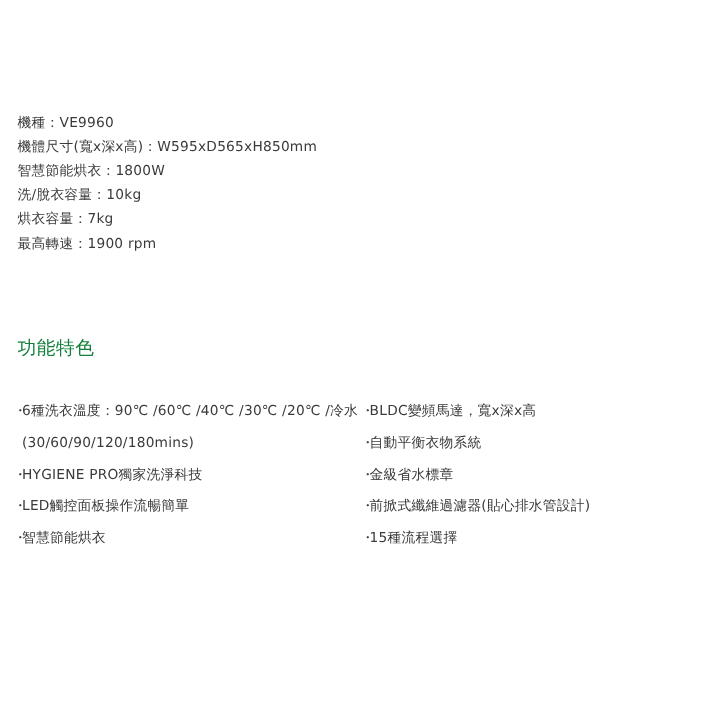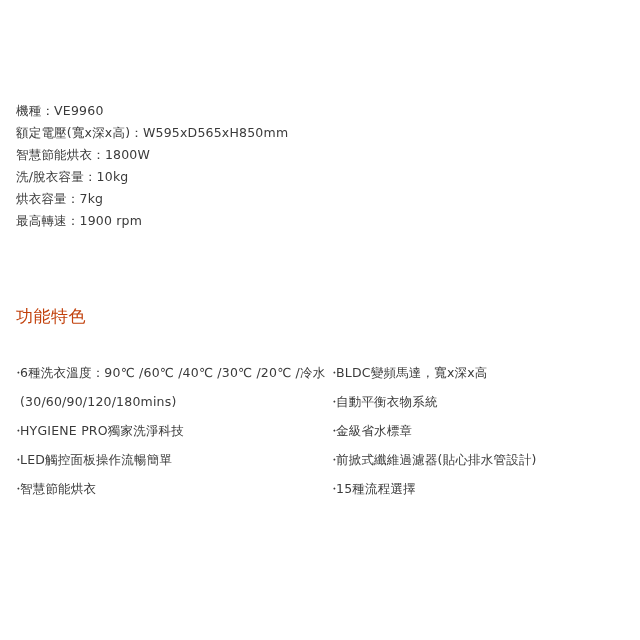--- a/index.html
+++ b/index.html
@@ -31,21 +31,21 @@
     line-height: 22px;
     color: #3a3a3a;
     letter-spacing: 0.2px;
     white-space: nowrap;
   }
   .features-title {
     position: absolute;
     left: 16px;
     top: 305px;
     font-size: 17px;
-    color: #c2410c;
+    color: #15803d;
     letter-spacing: 0.5px;
   }
   .features {
     position: absolute;
     left: 12px;
     top: 358px;
     width: 616px;
     display: flex;
     flex-direction: row;
     justify-content: space-between;
@@ -76,21 +76,21 @@
     color: #3a3a3a;
   }
 </style>
 </head>
 <body>
 
 <div class="page">
 
   <div class="specs">
     <div class="spec-line">機種：VE9960</div>
-    <div class="spec-line">額定電壓(寬x深x高)：W595xD565xH850mm</div>
+    <div class="spec-line">機體尺寸(寬x深x高)：W595xD565xH850mm</div>
     <div class="spec-line">智慧節能烘衣：1800W</div>
     <div class="spec-line">洗/脫衣容量：10kg</div>
     <div class="spec-line">烘衣容量：7kg</div>
     <div class="spec-line">最高轉速：1900 rpm</div>
   </div>
 
   <div class="features-title">功能特色</div>
 
   <div class="features">
 

